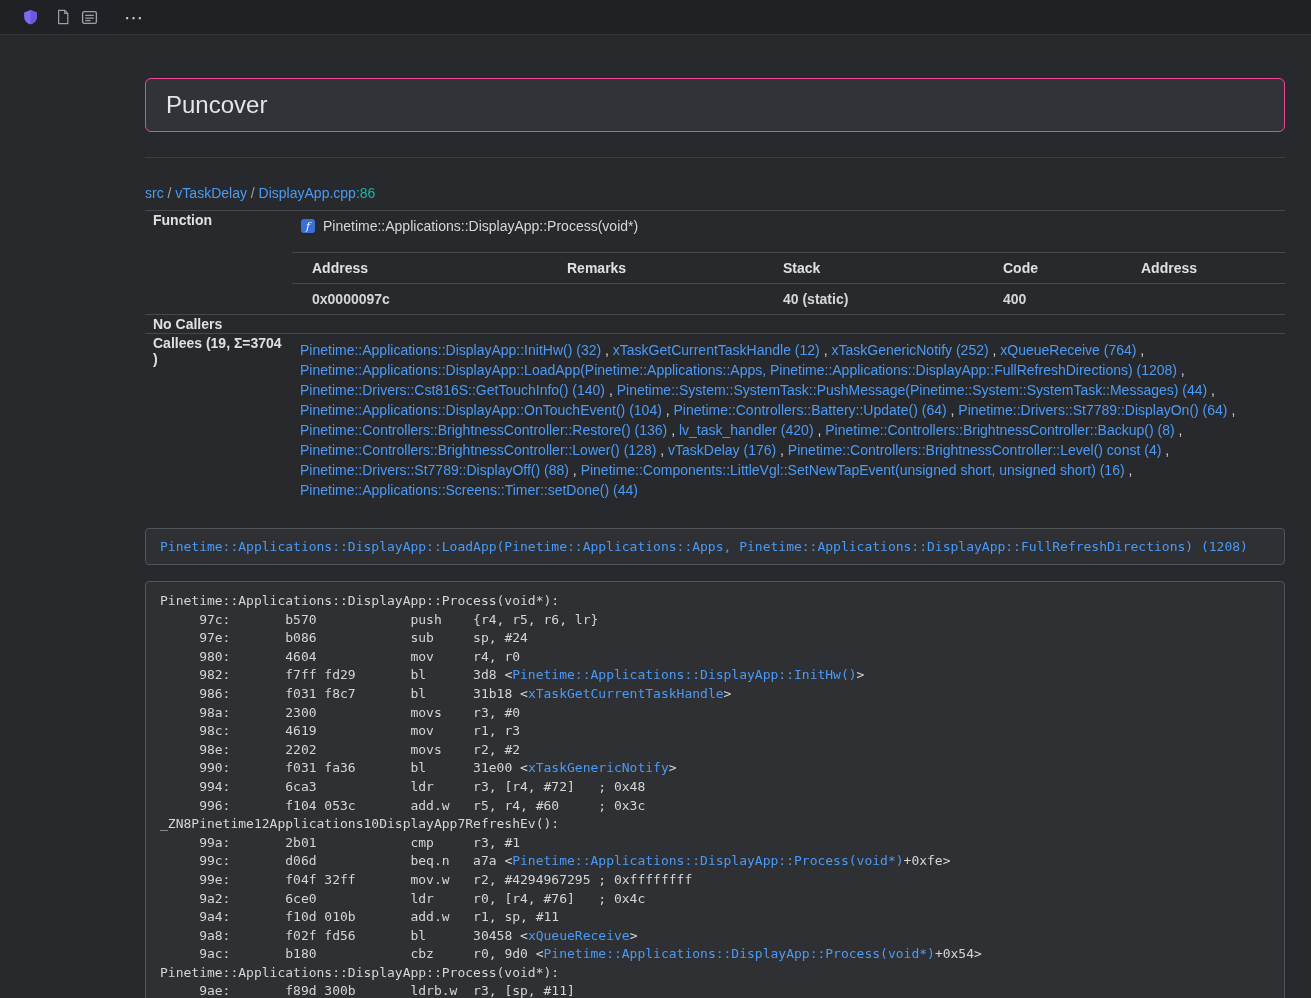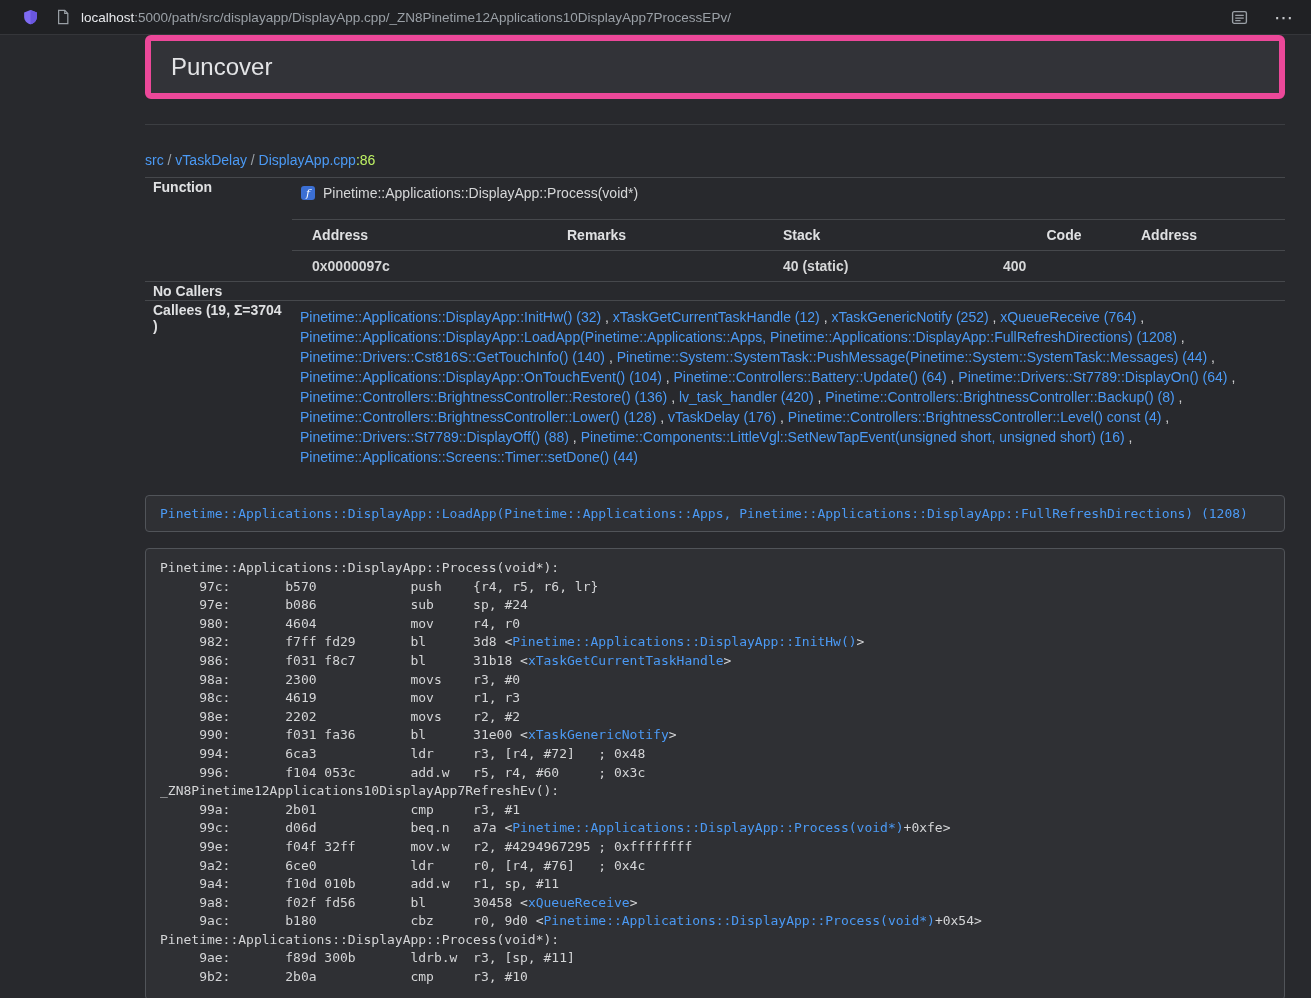--- a/index.html
+++ b/index.html
@@ -25,28 +25,28 @@
   .bb-shield{margin-right:17px}
   .bb-doc{margin-right:11px}
   .url-bar{flex:1 1 auto;font-size:13.5px;white-space:nowrap;overflow:hidden}
   .url-host{color:#e8eaed}
   .url-path{color:var(--muted-color)}
   .bb-reader{margin-right:26px}
   .bb-dots{color:#c7c9cc;font-size:19px;line-height:1;margin-right:6px;cursor:pointer}
   
   .page{margin-left:145px;width:1140px}
   .jumbotron{
-    background:#323338;border:6px solid #ec4899;border-radius:6px;
+    margin-top:43px;background:#323338;border:1px solid #ec4899;border-radius:6px;
     padding:12px 20px;
   }
   .jumbotron h1{font-size:24px;font-weight:400;line-height:28px;color:#e3e4e6}
   hr.divider{border:none;border-top:1px solid #3c3e42;margin:25px 0 27px 0}
   .breadcrumb{margin-bottom:9px;font-size:14px}
   .bc-sep{color:var(--muted-color)}
-  .bc-suffix{color:#bef264}
+  .bc-suffix{color:#14b8a6}
   
   table.fn-table{width:100%;border-collapse:collapse;table-layout:fixed}
   table.fn-table > tbody > tr > th,
   table.fn-table > tbody > tr > td{
     border-top:1px solid #46484c;text-align:left;vertical-align:top;
   }
   th.label-col{width:147px;padding:1px 8px;font-weight:bold;color:#dfe0e2}
   td.fn-cell{padding:0}
   .fn-name-line{padding:5px 8px;line-height:20px}
   .fn-icon{display:inline-block;width:16px;height:16px;vertical-align:text-bottom;margin-right:7px}
@@ -79,23 +79,20 @@
         <path d="M12 2l9 3.6v6.2c0 5.3-3.8 9.6-9 10.6-5.2-1-9-5.3-9-10.6V5.6L12 2z" fill="#7e6bf2"></path>
         <path d="M12 2l9 3.6v6.2c0 5.3-3.8 9.6-9 10.6V2z" fill="#6a57e0"></path>
       </svg>
   </span>
   <span class="bb-icon bb-doc">
     <svg width="14" height="16" viewBox="0 0 16 18">
         <path d="M3 1.5h7l3.5 3.5v11.5h-10.5z" fill="none" stroke="#9aa0a6" stroke-width="1.4"></path>
         <path d="M10 1.5v3.5h3.5" fill="none" stroke="#9aa0a6" stroke-width="1.4"></path>
       </svg>
   </span>
-  <div class="url-bar">
-    <span class="url-host">localhost</span><span class="url-path">:5000/path/src/displayapp/DisplayApp.cpp/_ZN8Pinetime12Applications10DisplayApp7ProcessEPv/</span>
-  </div>
   <span class="bb-icon bb-reader">
     <svg width="17" height="17" viewBox="0 0 16 16">
         <rect x="1.5" y="2.5" width="13" height="11" rx="1.5" fill="none" stroke="#9aa0a6" stroke-width="1.3"></rect>
         <path d="M4 6h8M4 8.5h8M4 11h5" stroke="#9aa0a6" stroke-width="1.2" fill="none"></path>
       </svg>
   </span>
   <span class="bb-dots">⋯</span>
 </div>
 
 <div class="page">
@@ -120,21 +117,21 @@
                   <text x="8" y="12" font-size="11" fill="#ffffff" text-anchor="middle" font-style="italic" font-family="DejaVu Serif, serif">f</text>
                 </svg>
             </span><span>Pinetime::Applications::DisplayApp::Process(void*)</span>
           </div>
           <table class="stats-table">
             <thead>
                 <tr id="stats-head">
                   <th style="width: 267px;">Address</th>
                   <th style="width: 216px;">Remarks</th>
                   <th style="width: 220px;">Stack</th>
-                  <th style="width: 138px; text-align: center;">Code</th>
+                  <th style="width: 138px;">Code</th>
                   <th>Address</th>
                 </tr>
               </thead>
             <tbody>
                 <tr id="stats-row">
                   <td>0x0000097c</td>
                   <td>&nbsp;</td>
                   <td>40 (static)</td>
                   <td>400</td>
                   <td>&nbsp;</td>

